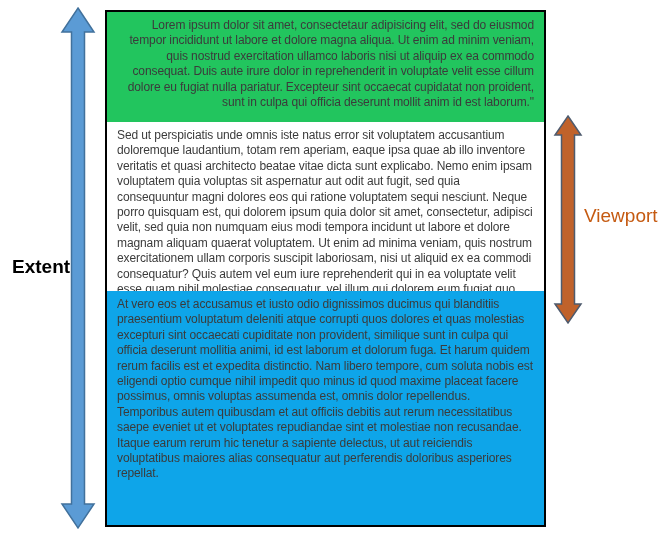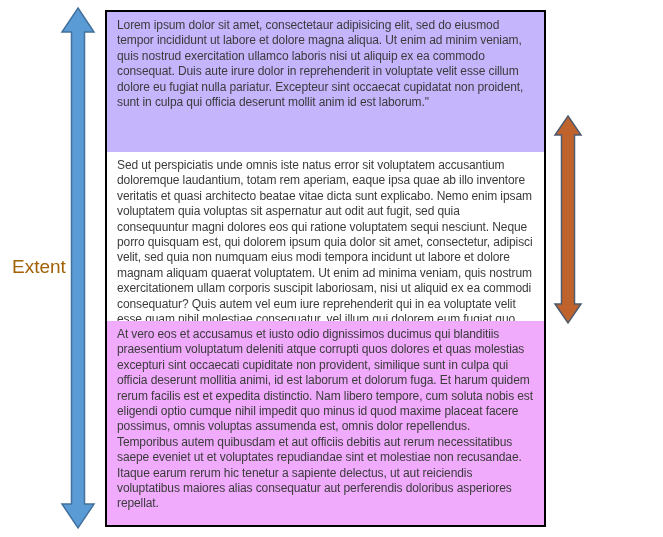--- a/index.html
+++ b/index.html
@@ -31,46 +31,47 @@
   }
   .para {
     margin: 0;
     padding: 6px 10px 0 10px;
     font-size: 12px;
     line-height: 15.4px;
     letter-spacing: -0.1px;
     color: #3b3b3b;
     overflow: hidden;
   }
-  .para.p1 { height: 140px; background: #c4b5fd; }
+  .para.p1 { height: 110px; background: #22c55e; text-align: right; }
   .para.p2 { height: 169px; background: #ffffff; }
-  .para.p3 { flex: 1; background: #f0abfc; }
+  .para.p3 { flex: 1; background: #0ea5e9; }
   .side-label {
     position: absolute;
     font-size: 19px;
     font-weight: 400;
     white-space: nowrap;
   }
-  .extent-label { left: 12px; top: 256px; color: #a16207; }
+  .extent-label { left: 12px; top: 256px; color: #000000; font-weight: bold; }
   .viewport-label { left: 584px; top: 205px; color: #c55a11; }
 </style>
 </head>
 <body>
 
 <div class="canvas">
 
   <svg class="arrows-svg" viewBox="0 0 663 537" xmlns="http://www.w3.org/2000/svg">
 
     <polygon stroke-width="1.5" stroke-linejoin="miter" points="78,8 94,32 84.5,32 84.5,504 94,504 78,528 62,504 71.5,504 71.5,32 62,32" fill="#5B9BD5" stroke="#41719C"></polygon>
 
     <polygon stroke-width="1.5" stroke-linejoin="miter" points="568,116 581,135 574.5,135 574.5,304 581,304 568,323 555,304 561.5,304 561.5,135 555,135" fill="#C0622B" stroke="#4E5B6E"></polygon>
   </svg>
 
   <div class="side-label extent-label">Extent</div>
 
+  <div class="side-label viewport-label">Viewport</div>
 
   <div class="textbox">
     <p class="para p1">Lorem ipsum dolor sit amet, consectetaur adipisicing elit, sed do eiusmod tempor incididunt ut labore et dolore magna aliqua. Ut enim ad minim veniam, quis nostrud exercitation ullamco laboris nisi ut aliquip ex ea commodo consequat. Duis aute irure dolor in reprehenderit in voluptate velit esse cillum dolore eu fugiat nulla pariatur. Excepteur sint occaecat cupidatat non proident, sunt in culpa qui officia deserunt mollit anim id est laborum."</p>
     <p class="para p2">Sed ut perspiciatis unde omnis iste natus error sit voluptatem accusantium doloremque laudantium, totam rem aperiam, eaque ipsa quae ab illo inventore veritatis et quasi architecto beatae vitae dicta sunt explicabo. Nemo enim ipsam voluptatem quia voluptas sit aspernatur aut odit aut fugit, sed quia consequuntur magni dolores eos qui ratione voluptatem sequi nesciunt. Neque porro quisquam est, qui dolorem ipsum quia dolor sit amet, consectetur, adipisci velit, sed quia non numquam eius modi tempora incidunt ut labore et dolore magnam aliquam quaerat voluptatem. Ut enim ad minima veniam, quis nostrum exercitationem ullam corporis suscipit laboriosam, nisi ut aliquid ex ea commodi consequatur? Quis autem vel eum iure reprehenderit qui in ea voluptate velit esse quam nihil molestiae consequatur, vel illum qui dolorem eum fugiat quo voluptas nulla pariatur?</p>
     <p class="para p3">At vero eos et accusamus et iusto odio dignissimos ducimus qui blanditiis praesentium voluptatum deleniti atque corrupti quos dolores et quas molestias excepturi sint occaecati cupiditate non provident, similique sunt in culpa qui officia deserunt mollitia animi, id est laborum et dolorum fuga. Et harum quidem rerum facilis est et expedita distinctio. Nam libero tempore, cum soluta nobis est eligendi optio cumque nihil impedit quo minus id quod maxime placeat facere possimus, omnis voluptas assumenda est, omnis dolor repellendus. Temporibus autem quibusdam et aut officiis debitis aut rerum necessitatibus saepe eveniet ut et voluptates repudiandae sint et molestiae non recusandae. Itaque earum rerum hic tenetur a sapiente delectus, ut aut reiciendis voluptatibus maiores alias consequatur aut perferendis doloribus asperiores repellat.</p>
   </div>
 
 </div>
 
 </body></html>

